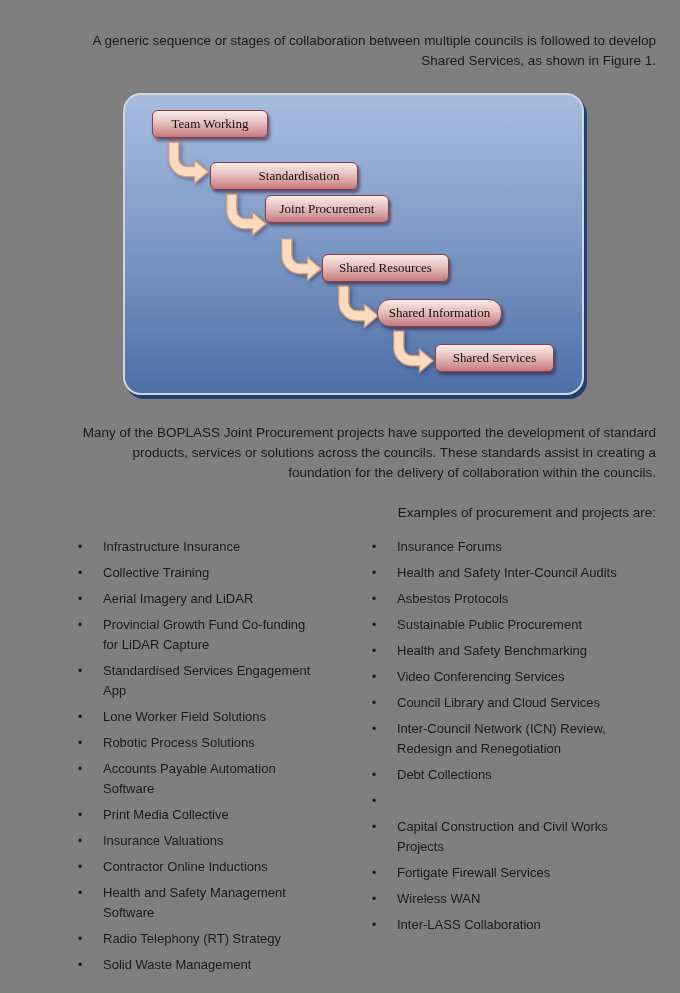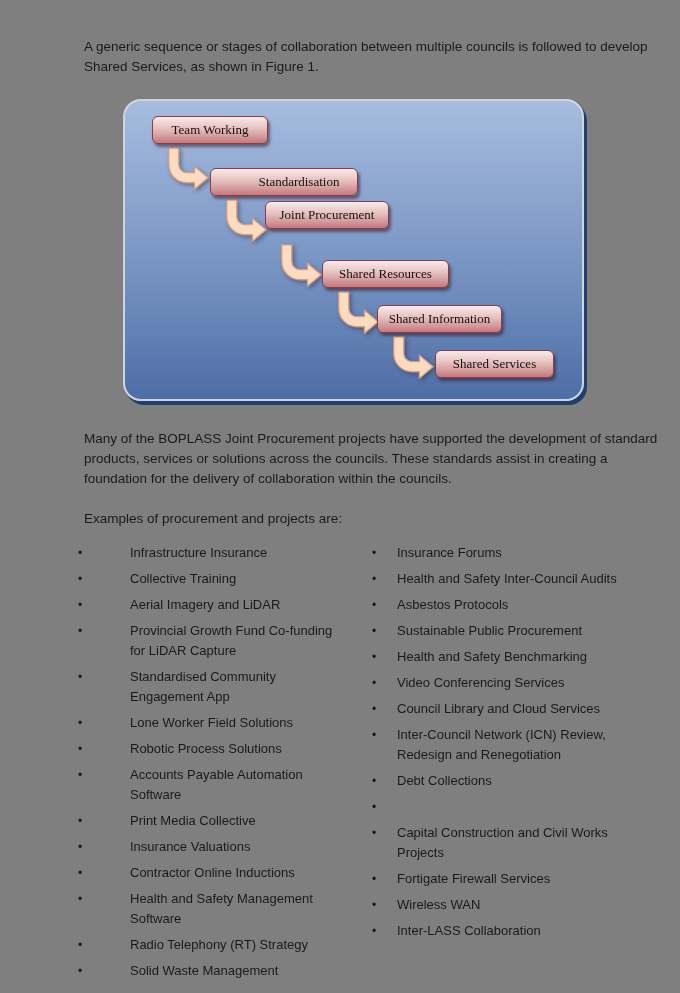--- a/index.html
+++ b/index.html
@@ -3,21 +3,21 @@
 <meta charset="utf-8">
 <style>
   html,body{margin:0;padding:0;}
   body{
     width:680px;height:993px;overflow:hidden;
     background:var(--page-bg,#7f7f7f);
     font-family:"Liberation Sans","DejaVu Sans",sans-serif;
     color:var(--text-color,#1a1a1a);
   }
   .content{padding:28px 27px 0 75px;}
-  .para{margin:9px;width:578px;font-size:13.5px;line-height:20px;}
+  .para{margin:3px;width:578px;font-size:13.5px;line-height:20px;text-align:right;}
   .intro{margin-bottom:22px;}
   .body-para{margin-top:28px;}
   .examples{margin-top:20px;}
 
   
   .figure-panel{
     position:relative;margin-left:48px;width:457px;height:298px;
     border-radius:18px;
     border:2px solid var(--panel-border,#d0d6e0);
     background:linear-gradient(180deg,var(--panel-top,#a7bcde) 0%,#8ea7d0 30%,#7390bf 60%,var(--panel-bottom,#4d6ea6) 100%);
@@ -36,21 +36,21 @@
   }
   .curve-arrow{position:absolute;z-index:1;filter:drop-shadow(2px 2px 2px rgba(30,35,75,.45));}
 
   
   .columns{display:flex;margin-top:14px;}
   ul.bullets{list-style:none;margin:0;padding:0;}
   .col-left{width:294px;flex:0 0 294px;}
   .col-right{flex:1;}
   ul.bullets li{display:flex;margin:0 0 6px 0;font-size:13px;line-height:20px;}
   .dot{flex:0 0 25px;padding-left:3px;font-size:12px;}
-  .col-left .txt{width:212px;margin-left:27px;}
+  .col-left .txt{width:212px;}
   .col-right .txt{width:232px;}
 </style>
 </head>
 <body style="--page-bg: #7f7f7f; --text-color: #1a1a1a; --panel-top: #a7bcde; --panel-bottom: #4d6ea6; --panel-border: #d0d6e0; --panel-shadow: #223f6b; --box-top: #f8ebe9; --box-mid: #e6c0bd; --box-bottom: #c5787f; --box-border: #8e3b44;">
 
 <div class="content">
 
   <p class="para intro">A generic sequence or stages of collaboration between multiple councils is followed to develop Shared Services, as shown in Figure 1.</p>
 
   <div class="figure-panel" id="figurePanel">
@@ -66,21 +66,21 @@
       <svg viewBox="0 0 48 48" width="46" height="44" class="curve-arrow" style="left: 210px; top: 190px;">
         <path d="M3,1 L14,1 L14,19 A9,9 0 0 0 23,28 L31,28 L31,21 L46,33.5 L31,46 L31,39 L23,39 A20,20 0 0 1 3,19 Z" fill="#fcdcc0" stroke="#d89e7e" stroke-width="1.5" stroke-linejoin="round"></path>
       </svg>
       <svg viewBox="0 0 48 48" width="46" height="44" class="curve-arrow" style="left: 265px; top: 235px;">
         <path d="M3,1 L14,1 L14,19 A9,9 0 0 0 23,28 L31,28 L31,21 L46,33.5 L31,46 L31,39 L23,39 A20,20 0 0 1 3,19 Z" fill="#fcdcc0" stroke="#d89e7e" stroke-width="1.5" stroke-linejoin="round"></path>
       </svg>
       <div class="stage-box" style="left: 27px; top: 15px; width: 114px;">Team Working</div>
       <div class="stage-box" style="left: 85px; top: 67px; width: 116px; padding-left: 30px;">Standardisation</div>
       <div class="stage-box" style="left: 140px; top: 100px; width: 122px;">Joint Procurement</div>
       <div class="stage-box" style="left: 197px; top: 159px; width: 125px;">Shared Resources</div>
-      <div class="stage-box" style="left: 252px; top: 204px; width: 123px;">Shared Information</div>
+      <div class="stage-box" style="left: 252px; top: 204px; width: 123px; border-radius: 13px;">Shared Information</div>
       <div class="stage-box" style="left: 310px; top: 249px; width: 117px;">Shared Services</div>
     </div>
 
   <p class="para body-para">Many of the BOPLASS Joint Procurement projects have supported the development of standard products, services or solutions across the councils. These standards assist in creating a foundation for the delivery of collaboration within the councils.</p>
 
   <p class="para examples">Examples of procurement and projects are:</p>
 
   <div class="columns">
     <ul class="bullets col-left" id="listLeft">
         <li>
@@ -94,21 +94,21 @@
         <li>
           <span class="dot">•</span>
           <span class="txt">Aerial Imagery and LiDAR</span>
         </li>
         <li>
           <span class="dot">•</span>
           <span class="txt">Provincial Growth Fund Co-funding for LiDAR Capture</span>
         </li>
         <li>
           <span class="dot">•</span>
-          <span class="txt">Standardised Community Engagement App</span>
+          <span class="txt">Standardised Services Engagement App</span>
         </li>
         <li>
           <span class="dot">•</span>
           <span class="txt">Lone Worker Field Solutions</span>
         </li>
         <li>
           <span class="dot">•</span>
           <span class="txt">Robotic Process Solutions</span>
         </li>
         <li>

